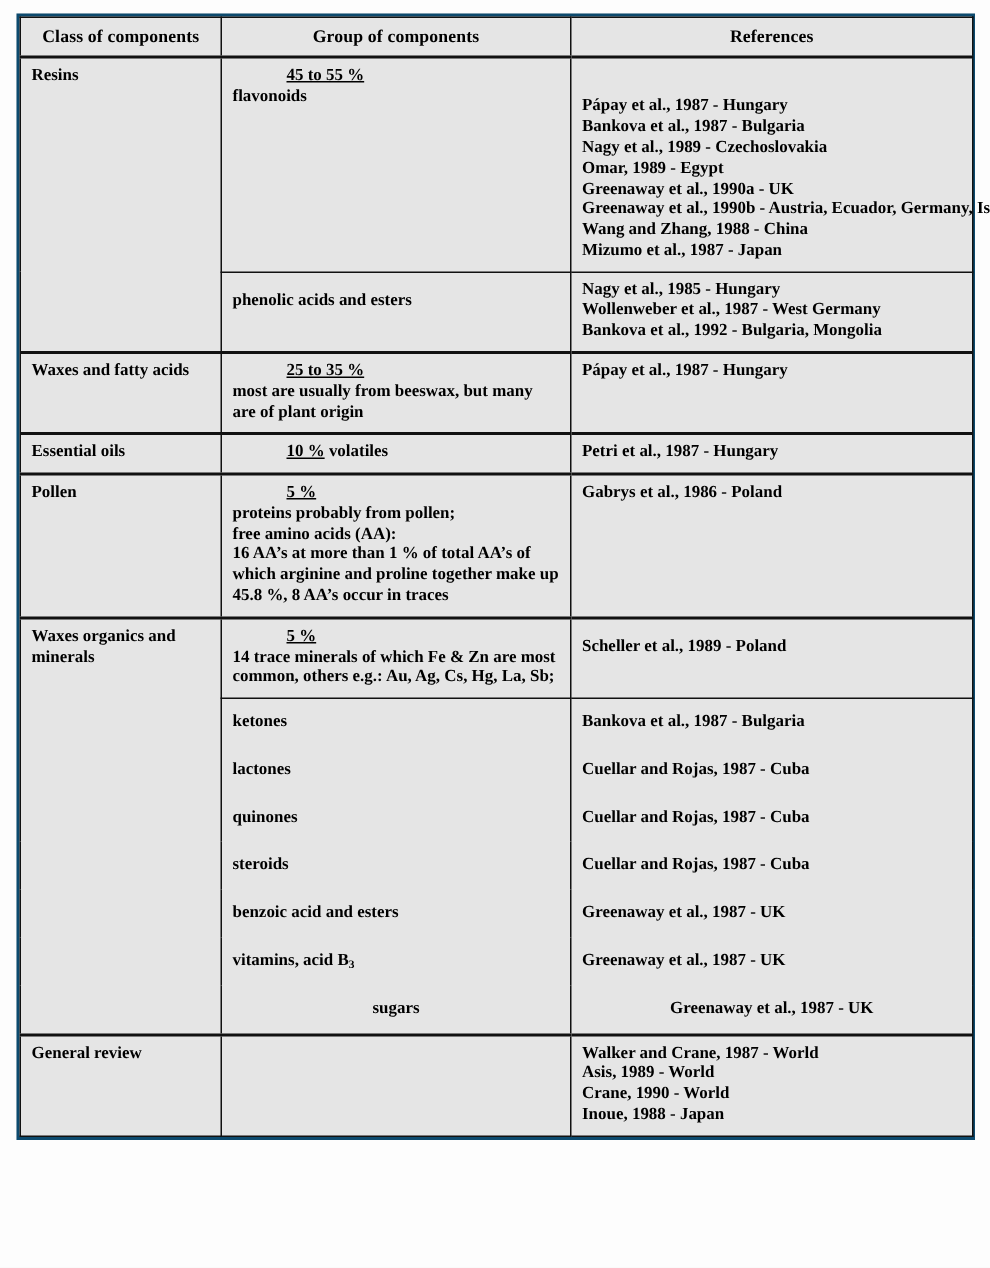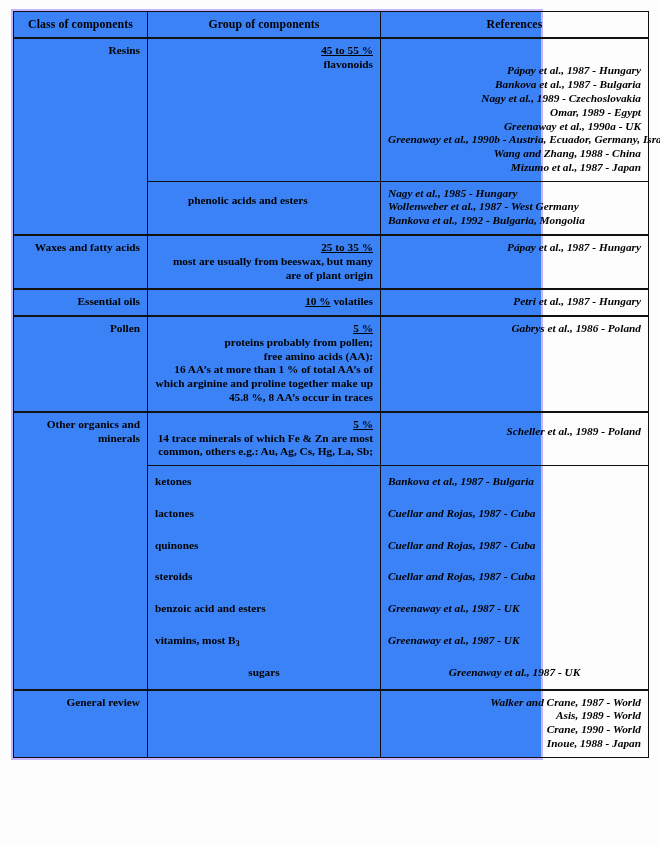--- a/index.html
+++ b/index.html
@@ -20,24 +20,24 @@
     width: 660px;
     height: 845px;
     background: #fdfdfd;
     box-sizing: border-box;
     padding: 9px 10px 9px 11px;
   }
 
   
   .table-frame {
     position: relative;
-    width: 532px;
-    border: 2px solid #c4b5fd;
+    width: 639px;
+    border: 2px solid #0c4a6e;
     box-sizing: border-box;
-    background: #3b82f6;
+    background: #e5e5e5;
   }
 
   table.propolis {
     border-collapse: collapse;
     width: 100%;
     table-layout: fixed;
     font-size: 11.3px;
     line-height: 1.22;
   }
 
@@ -58,37 +58,36 @@
     text-align: center;
     padding: 6px 4px 7px 4px;
     font-size: 11.8px;
     border-bottom: 2px solid #111;
     letter-spacing: 0.1px;
   }
 
   
   tr.section > td {
     border-top: 2px solid #111;
-    text-align: right;
   }
 
   td.col-class { padding-left: 8px; }
   td.col-group { }
-  td.col-ref   { padding-left: 10px; font-style: italic; }
+  td.col-ref   { padding-left: 10px; }
 
   td.mid { vertical-align: middle; }
 
   .u { text-decoration: underline; margin-left: 36px; }
 
   .lines > div {
     white-space: pre-wrap;
   }
 
   .pad-top-lg { padding-top: 20px; }
-  .pad-top-sm { padding-top: 7px; margin-left: 33px; }
+  .pad-top-sm { padding-top: 7px; }
 
   .refblock { }
   .refblock > div { white-space: nowrap; }
 
   .wrapline { white-space: normal; }
 
   
   tr.subrow > td {
     border-top: none;
     border-bottom: none;
@@ -219,21 +218,21 @@
           </td>
           <td class="col-ref mid">
             <div class="refblock">
               <div>Gabrys et al., 1986 - Poland</div>
             </div>
           </td>
         </tr>
 
         <tr class="section">
           <td class="col-class" rowspan="8">
-            <span>Other organics and minerals</span>
+            <span>Waxes organics and minerals</span>
           </td>
           <td class="col-group">
             <div class="u">5 %</div>
             <div class="wrapline">14 trace minerals of which Fe &amp; Zn are most common, others e.g.: Au, Ag, Cs, Hg, La, Sb;</div>
           </td>
           <td class="col-ref">
             <div class="refblock pad-top-sm">
               <div>Scheller et al., 1989 - Poland</div>
             </div>
           </td>
@@ -258,21 +257,21 @@
           <td class="col-group">steroids</td>
           <td class="col-ref">Cuellar and Rojas, 1987 - Cuba</td>
         </tr>
 
         <tr class="subrow">
           <td class="col-group">benzoic acid and esters</td>
           <td class="col-ref">Greenaway et al., 1987 - UK</td>
         </tr>
 
         <tr class="subrow">
-          <td class="col-group"><span>vitamins, most B</span><sub>3</sub></td>
+          <td class="col-group"><span>vitamins, acid B</span><sub>3</sub></td>
           <td class="col-ref">Greenaway et al., 1987 - UK</td>
         </tr>
 
         <tr class="subrow lastsub">
           <td class="col-group">sugars</td>
           <td class="col-ref">Greenaway et al., 1987 - UK</td>
         </tr>
 
         <tr class="section">
           <td class="col-class">

